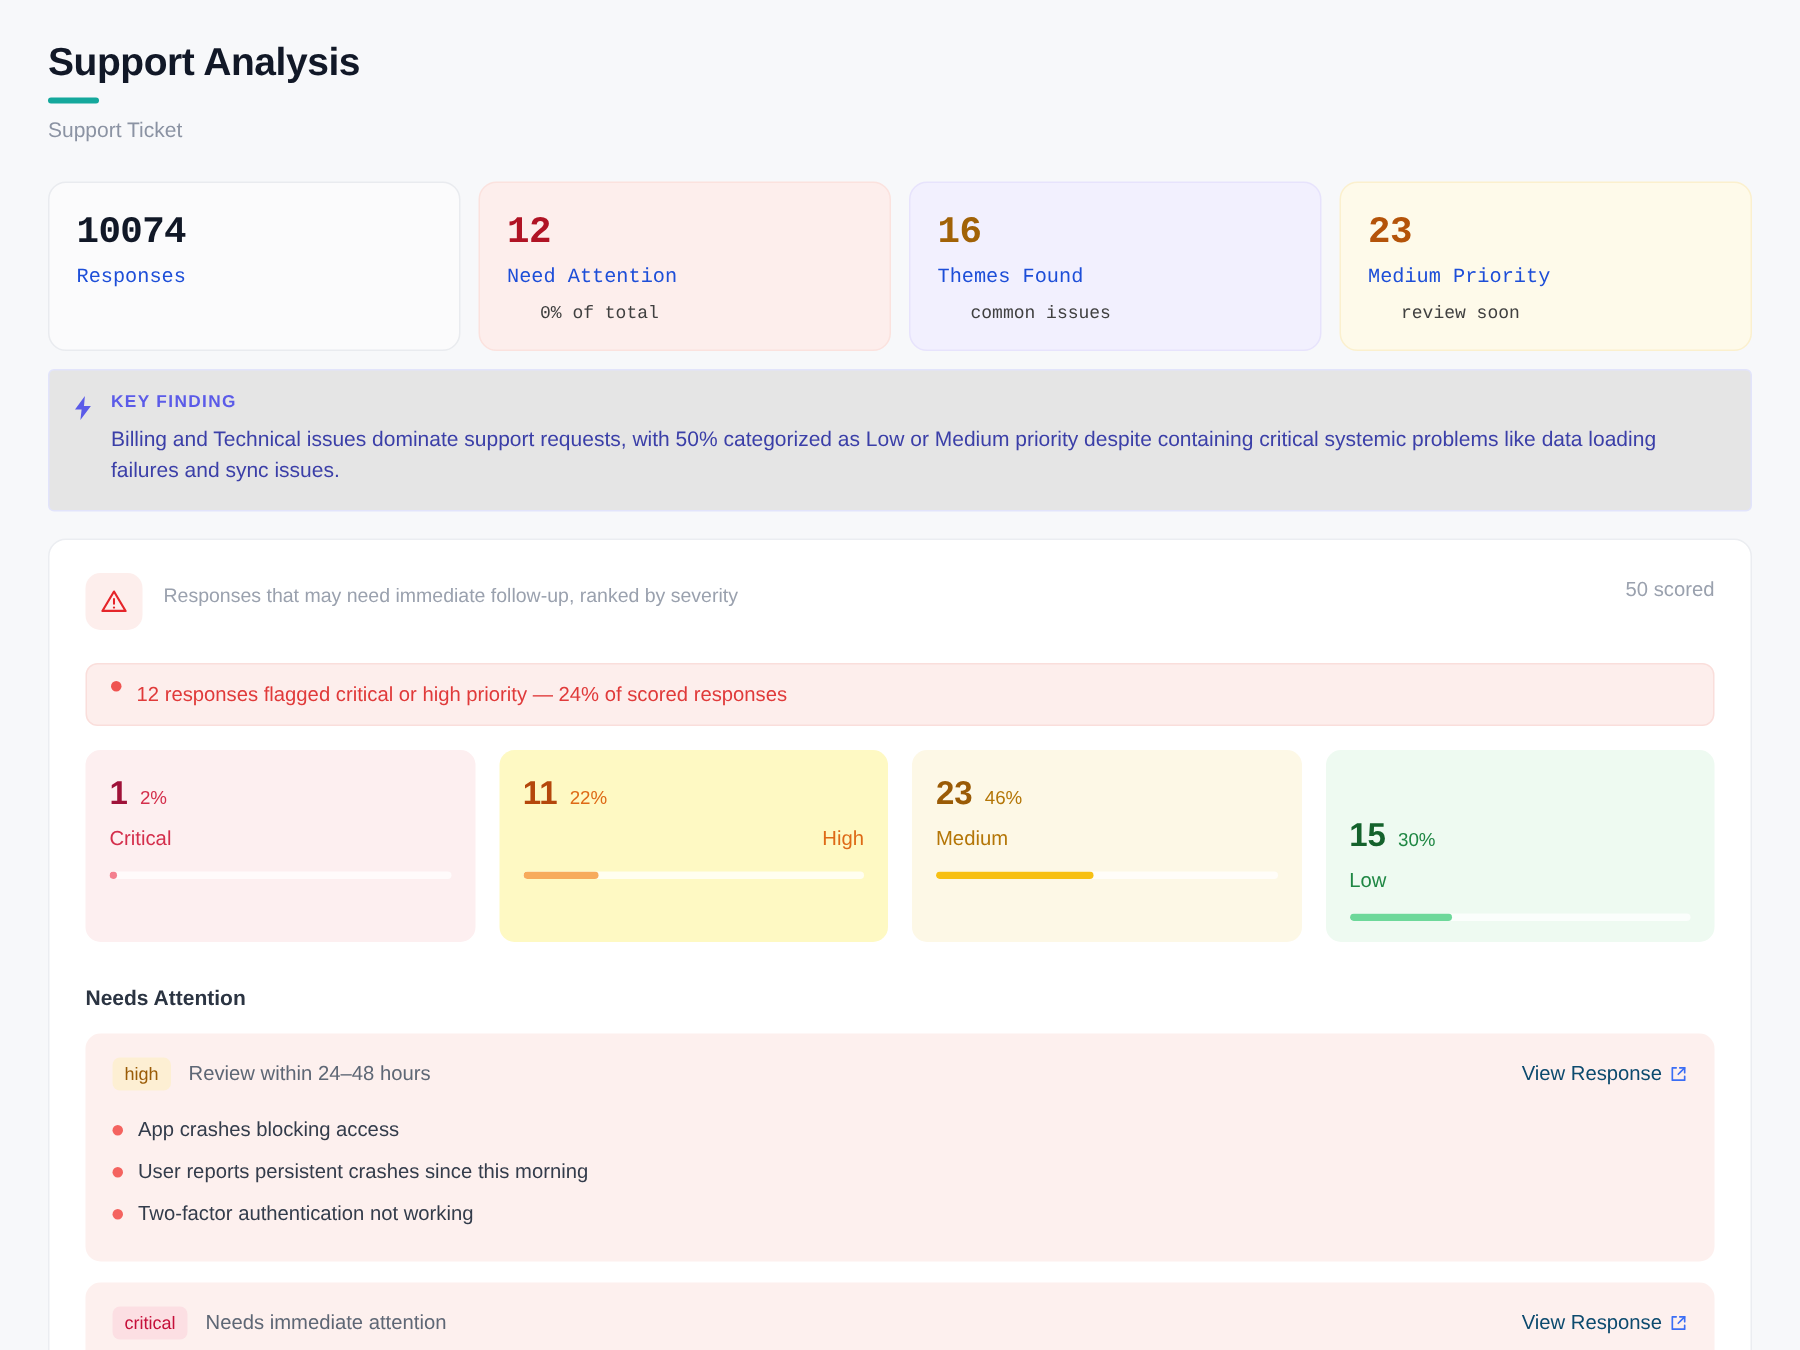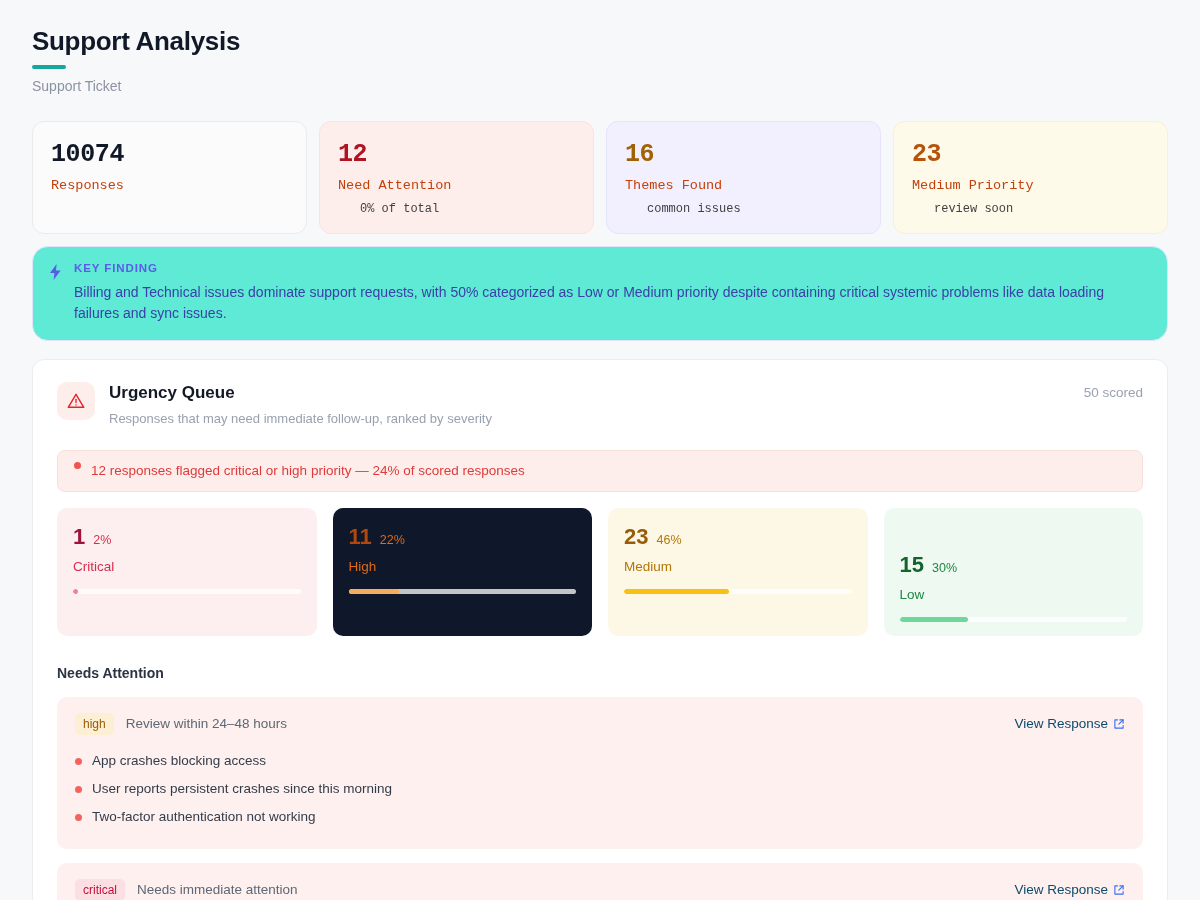--- a/index.html
+++ b/index.html
@@ -30,27 +30,27 @@
   }
   .stat-card.neutral { background: #fbfbfc; border-color: #e9ebef; }
   .stat-card.red     { background: #fdeeec; border-color: #fbe2de; }
   .stat-card.purple  { background: #f2f0fe; border-color: #e7e3fc; }
   .stat-card.amber   { background: #fefaea; border-color: #fbf0ce; }
   .stat-value { font-size: 25px; font-weight: bold; line-height: 30px; letter-spacing: -0.4px; }
   .stat-card.neutral .stat-value { color: #111827; }
   .stat-card.red    .stat-value { color: #b01324; }
   .stat-card.purple .stat-value { color: #a16207; }
   .stat-card.amber  .stat-value { color: #b45309; }
-  .stat-label { font-size: 13.5px; color: #c2410c; margin-top: 7px; line-height: 18px; }
+  .stat-label { font-size: 13.5px; color: #1d4ed8; margin-top: 7px; line-height: 18px; }
   .stat-hint  { font-size: 12px; color: #404040; margin-top: 6px; line-height: 16px; margin-left: 22px; }
 
   
   .key-finding {
-    margin-top: 12px; background: #5eead4; border: 1px solid #e2e4fb;
-    border-radius: 16px; padding: 14px 16px 16px 16px;
+    margin-top: 12px; background: #e5e5e5; border: 1px solid #e2e4fb;
+    border-radius: 4px; padding: 14px 16px 16px 16px;
     display: flex; gap: 12px;
   }
   .bolt-icon { flex: 0 0 auto; padding-top: 3px; }
   .kf-body { flex: 1 1 auto; }
   .kf-label {
     font-size: 11.5px; font-weight: bold; color: #5b5be8;
     letter-spacing: 0.9px; line-height: 15px;
   }
   .kf-text {
     font-size: 14px; color: #3b3fa8; line-height: 21px; margin-top: 6px;
@@ -78,21 +78,21 @@
     border-radius: 8px; padding: 11px 16px;
     display: flex; gap: 10px;
   }
   .alert-dot { width: 7px; height: 7px; border-radius: 50%; background: #ef5350; flex: 0 0 auto; }
   .alert-text { font-size: 13.5px; color: #e03a3a; line-height: 18px; }
 
   
   .sev-row { display: flex; gap: 16px; margin-top: 16px; }
   .sev-card { flex: 1 1 0; border-radius: 10px; padding: 16px 16px 14px 16px; min-height: 94px; }
   .sev-card.critical { background: #fdeff0; }
-  .sev-card.high     { background: #0f172a; }
+  .sev-card.high     { background: #fef9c3; text-align: right; }
   .sev-card.medium   { background: #fdf8e6; }
   .sev-card.low      { background: #eefaf1; }
   .sev-top { display: flex; align-items: baseline; gap: 8px; }
   .sev-count { font-size: 22px; font-weight: bold; line-height: 26px; }
   .sev-pct { font-size: 12.5px; line-height: 16px; }
   .sev-name { font-size: 13.5px; margin-top: 8px; line-height: 18px; }
   .sev-card.critical .sev-count { color: #9f1239; }
   .sev-card.critical .sev-pct, .sev-card.critical .sev-name { color: #d42f4c; }
   .sev-card.high .sev-count { color: #b4470b; }
   .sev-card.high .sev-pct, .sev-card.high .sev-name { color: #de6a16; }
@@ -192,21 +192,20 @@
 
     <div class="panel-head">
       <div class="panel-icon">
         <svg width="18" height="18" viewBox="0 0 20 20" aria-hidden="true">
           <path d="M10 2.6 L18.6 17 H1.4 Z" fill="none" stroke="#e5252a" stroke-width="1.6" stroke-linejoin="round"></path>
           <rect x="9.25" y="7.4" width="1.5" height="5" rx="0.7" fill="#e5252a"></rect>
           <circle cx="10" cy="14.5" r="0.85" fill="#e5252a"></circle>
         </svg>
       </div>
       <div class="panel-titles">
-        <div class="panel-title">Urgency Queue</div>
         <div class="panel-sub">Responses that may need immediate follow-up, ranked by severity</div>
       </div>
       <div class="panel-count">50 scored</div>
     </div>
 
     <div class="alert-strip">
       <span class="alert-dot"></span>
       <span class="alert-text">12 responses flagged critical or high priority — 24% of scored responses</span>
     </div>
 

